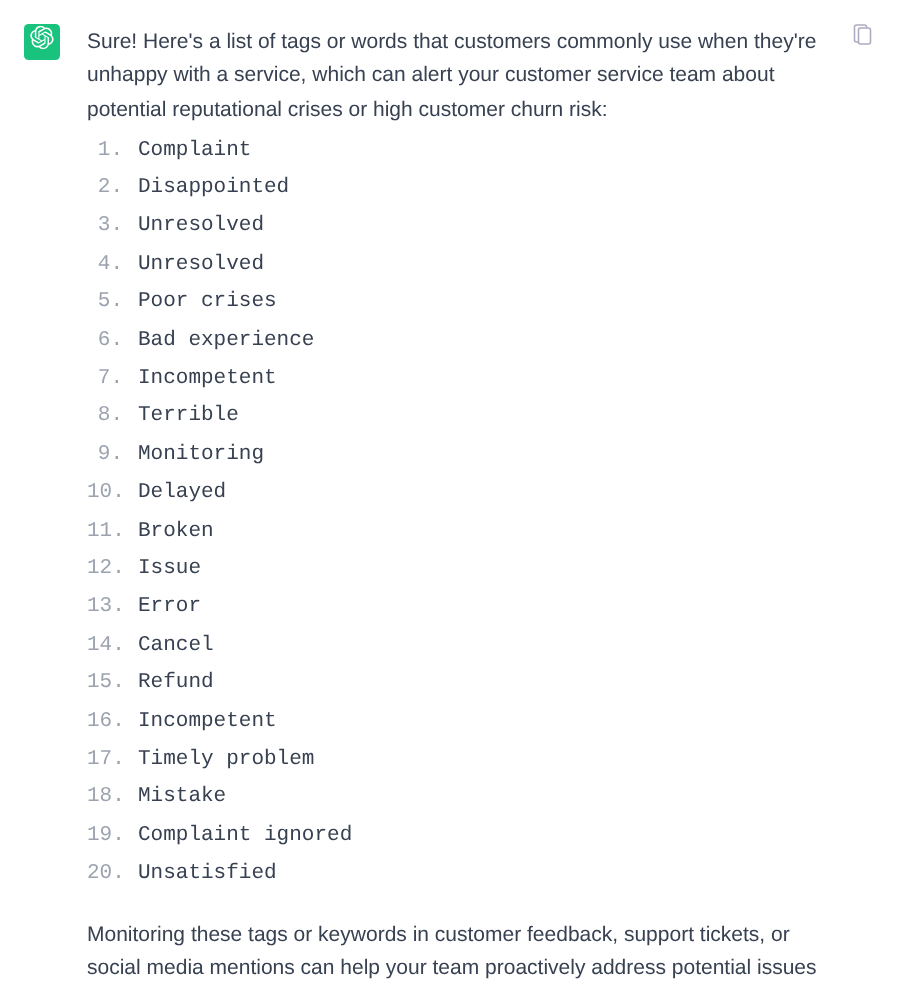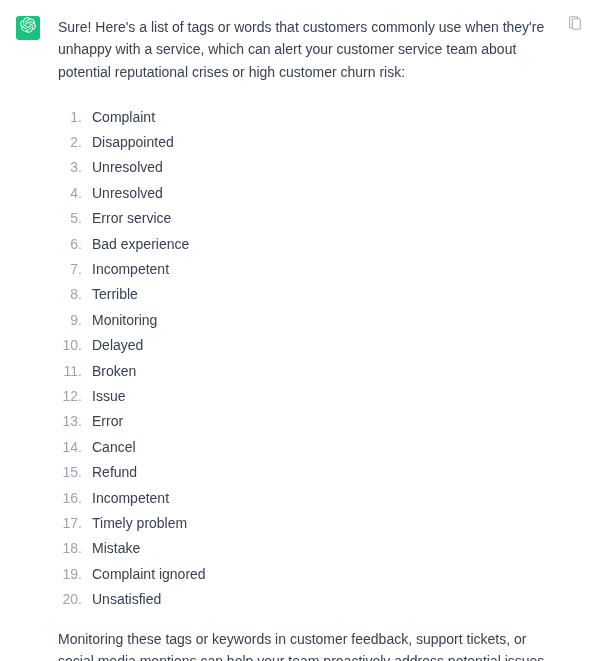--- a/index.html
+++ b/index.html
@@ -35,33 +35,34 @@
       width: 16px;
       height: 16px;
       fill: #ffffff;
     }
     .content {
       flex: 1;
       padding-right: 30px;
       color: #374151;
     }
     .intro {
-      margin-bottom: 21px;
+      margin-bottom: 4px;
     }
     ol.tag-list {
       list-style: none;
       counter-reset: item;
       margin: 0 0 16px 0;
       padding: 0;
     }
     ol.tag-list li {
       counter-increment: item;
       display: flex;
       align-items: baseline;
       padding: 1.5px 0;
+      font-family: Liberation Mono, monospace;
     }
     ol.tag-list li::before {
       content: counter(item) ".";
       color: #9ca3af;
       width: 24px;
       text-align: right;
       margin-right: 10px;
       flex-shrink: 0;
       font-variant-numeric: tabular-nums;
     }
@@ -109,21 +110,21 @@
         <li>
           <span>Disappointed</span>
         </li>
         <li>
           <span>Unresolved</span>
         </li>
         <li>
           <span>Unresolved</span>
         </li>
         <li>
-          <span>Error service</span>
+          <span>Poor crises</span>
         </li>
         <li>
           <span>Bad experience</span>
         </li>
         <li>
           <span>Incompetent</span>
         </li>
         <li>
           <span>Terrible</span>
         </li>

